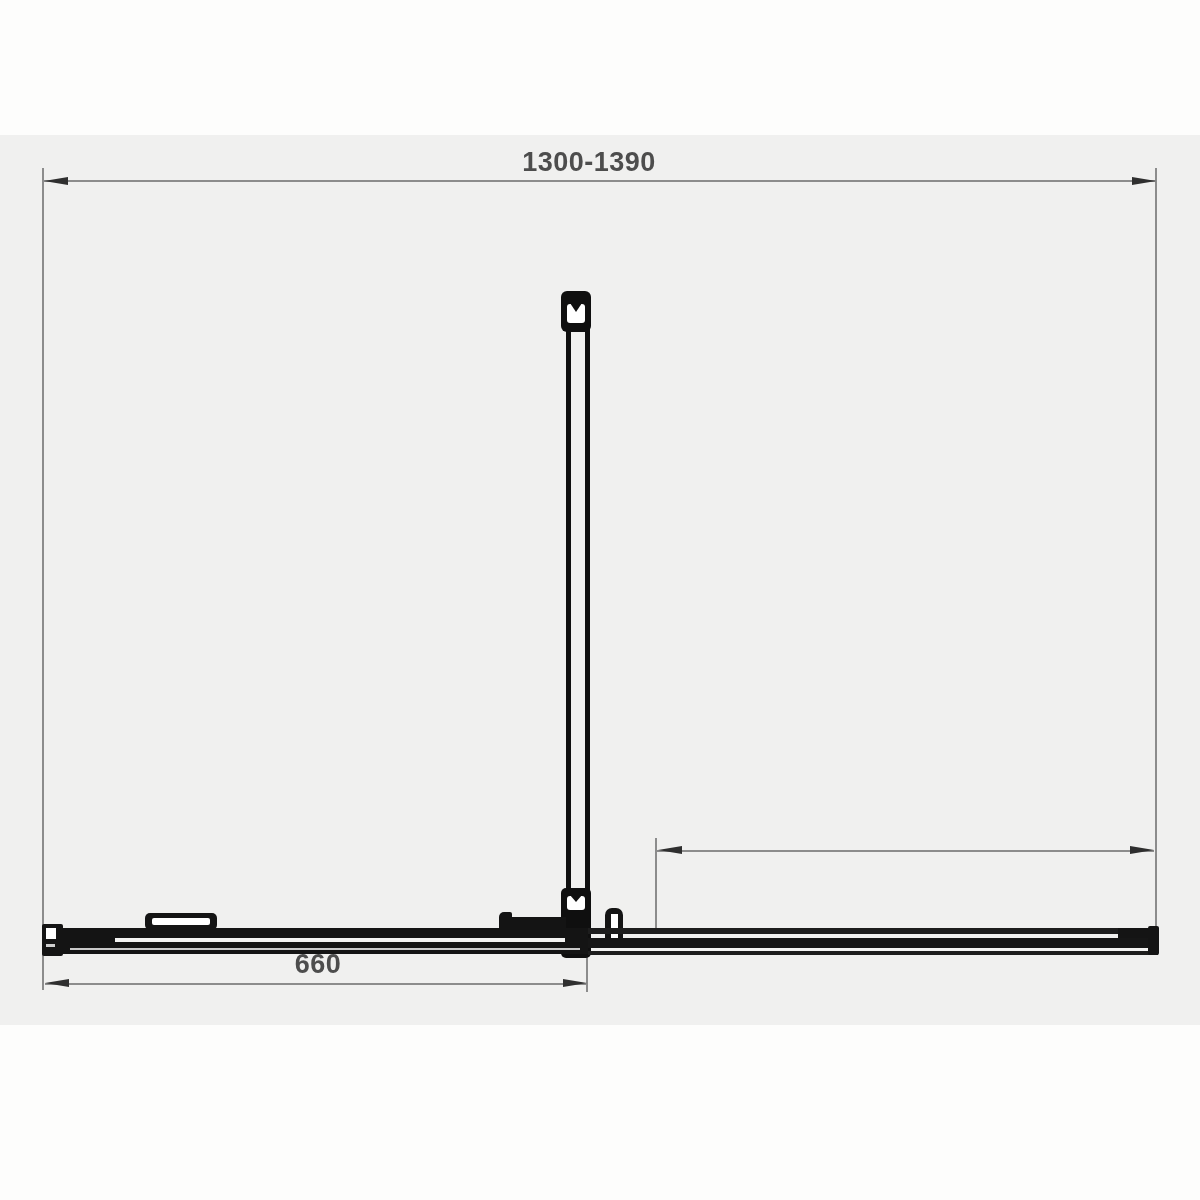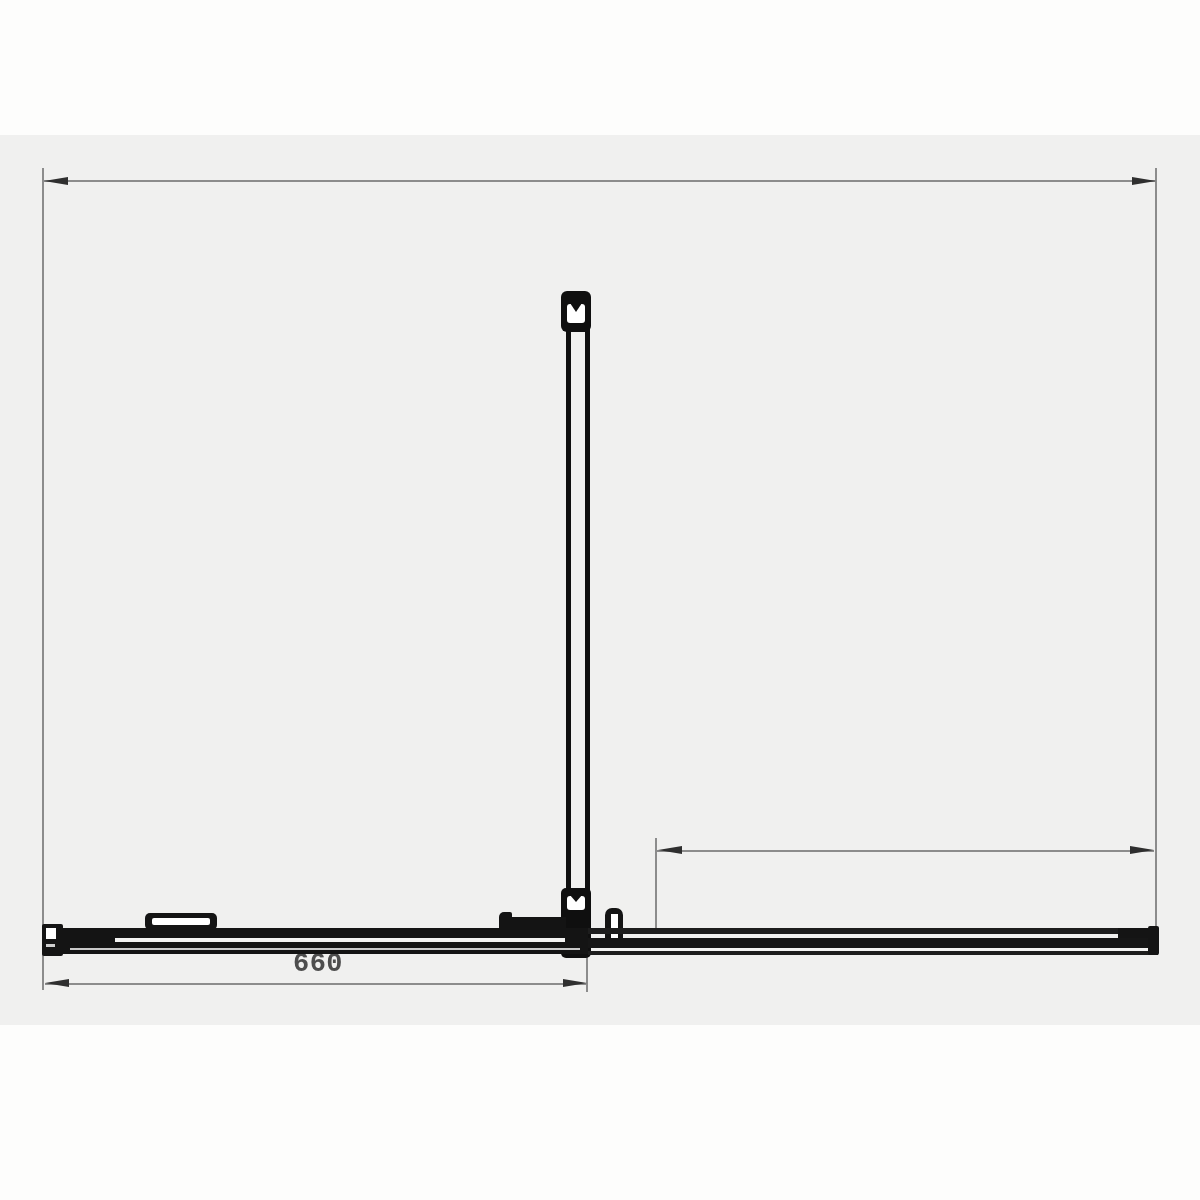--- a/index.html
+++ b/index.html
@@ -38,31 +38,32 @@
 <div id="stage">
 
   <div class="grey-field"></div>
 
   <div class="vline" style="left:42px;top:168px;height:822px;"></div>
   <div class="vline" style="left:1155px;top:168px;height:762px;"></div>
 
   <div class="hline" style="left:44px;top:180px;width:1112px;"></div>
   <div class="arrow tip-left" style="left:44px;top:177px;"></div>
   <div class="arrow tip-right" style="left:1132px;top:177px;"></div>
+  <div class="dim-label" style="left:439px;top:147px;">1300-1390</div>
 
   <div class="vline" style="left:655px;top:838px;height:92px;"></div>
   <div class="hline" style="left:657px;top:850px;width:497px;"></div>
   <div class="arrow tip-left" style="left:658px;top:846px;"></div>
   <div class="arrow tip-right" style="left:1130px;top:846px;"></div>
 
   <div class="vline" style="left:586px;top:957px;height:35px;"></div>
   <div class="hline" style="left:45px;top:983px;width:542px;"></div>
   <div class="arrow tip-left" style="left:45px;top:979px;"></div>
   <div class="arrow tip-right" style="left:563px;top:979px;"></div>
-  <div class="dim-label" style="left:168px;top:949px;font-family:Liberation Mono, monospace;">660</div>
+  <div class="dim-label" style="left:168px;top:949px;">660</div>
 
   <div class="glass-line" style="left:566px;top:326px;height:566px;"></div>
   <div class="glass-line" style="left:585px;top:326px;height:566px;"></div>
 
   <div class="bracket" style="left:561px;top:291px;width:30px;height:41px;">
     <div class="notch" style="left:6px;top:13px;width:18px;height:19px;">
       <div class="v"></div>
     </div>
   </div>
 

